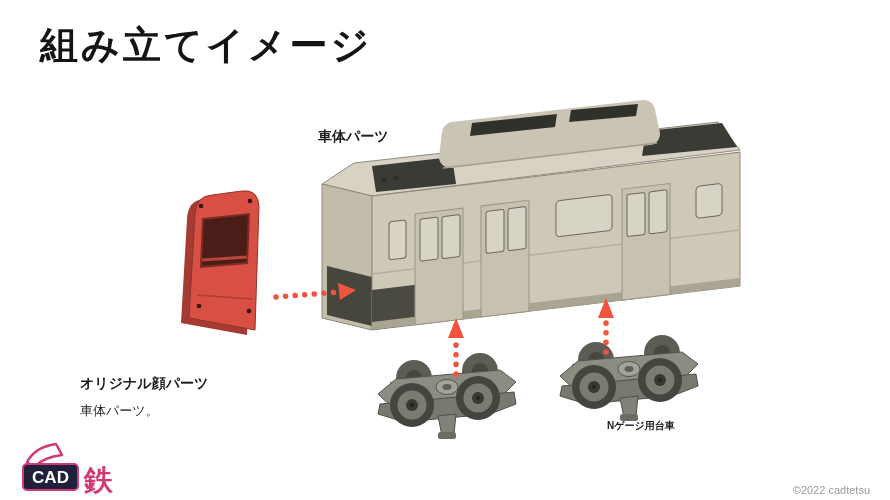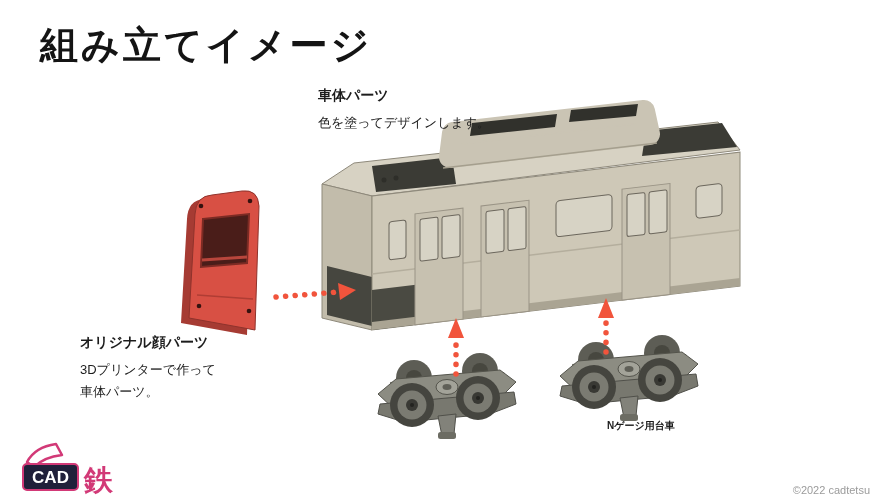--- a/index.html
+++ b/index.html
@@ -4,21 +4,21 @@
 <style>
   * { margin:0; padding:0; box-sizing:border-box; }
   html,body { background:#ffffff; font-family:"Liberation Sans", sans-serif; }
   .canvas { position:relative; width:890px; height:500px; background:#ffffff; overflow:hidden; }
   .illustration { position:absolute; left:0; top:0; }
   .page-title {
     position:absolute; left:40px; top:20px;
     font-size:38px; font-weight:900; color:#141414; letter-spacing:3px;
   }
   .label { position:absolute; color:#1c1c1c; }
-  .label .t { font-weight:bold; font-size:14px; margin-bottom:7px; }
+  .label .t { font-weight:bold; font-size:14px; margin-bottom:7px;margin-top:41px; }
   .label .s { font-size:13px; line-height:1.72; }
   .body-label  { left:318px; top:87px; }
   .face-label  { left:80px;  top:334px; }
   .bogie-label { left:607px; top:419px; font-weight:bold; font-size:10px; }
   .copyright { position:absolute; right:20px; bottom:4px; font-size:11px; color:#9b9b9b; }
 </style>
 </head>
 <body>
 
 <div class="canvas">
@@ -122,26 +122,24 @@
       <rect x="23" y="464" width="55" height="26" rx="4" fill="#20203a" stroke="#d23977" stroke-width="2"></rect>
       <text x="50.5" y="483" text-anchor="middle" font-family="Liberation Sans, sans-serif" font-size="17" font-weight="bold" fill="#ffffff">CAD</text>
       <text x="84" y="490" font-family="Liberation Sans, sans-serif" font-size="29" font-weight="bold" fill="#d23977">鉄</text>
     </g>
   </svg>
 
   <h1 class="page-title">組み立てイメージ</h1>
 
   <div class="label body-label">
     <div class="t">車体パーツ</div>
-    <div class="s">色を塗ってデザインします。</div>
   </div>
 
   <div class="label face-label">
     <div class="t">オリジナル顔パーツ</div>
-    <div class="s">3Dプリンターで作って</div>
     <div class="s">車体パーツ。</div>
   </div>
 
   <div class="label bogie-label">Nゲージ用台車</div>
 
   <div class="copyright">©2022 cadtetsu</div>
 
 </div>
 
 </body></html>

